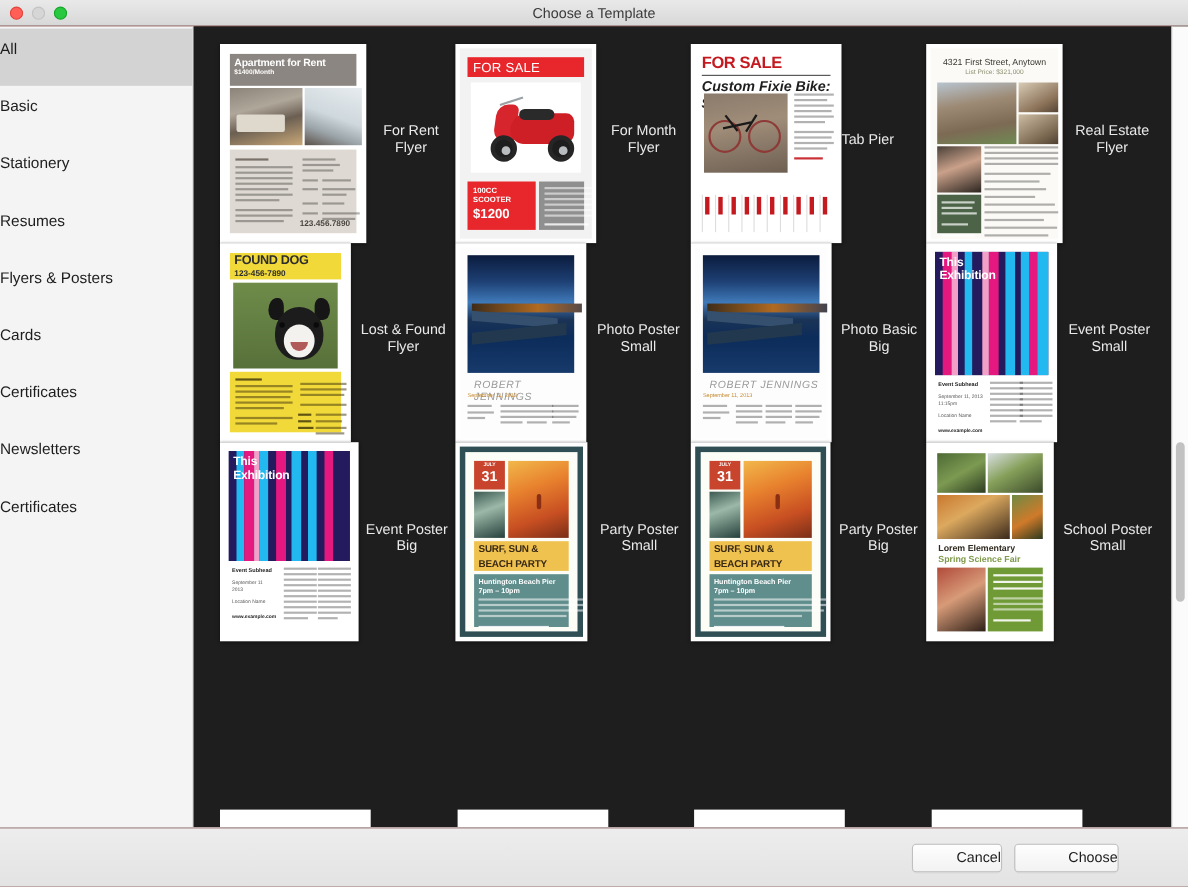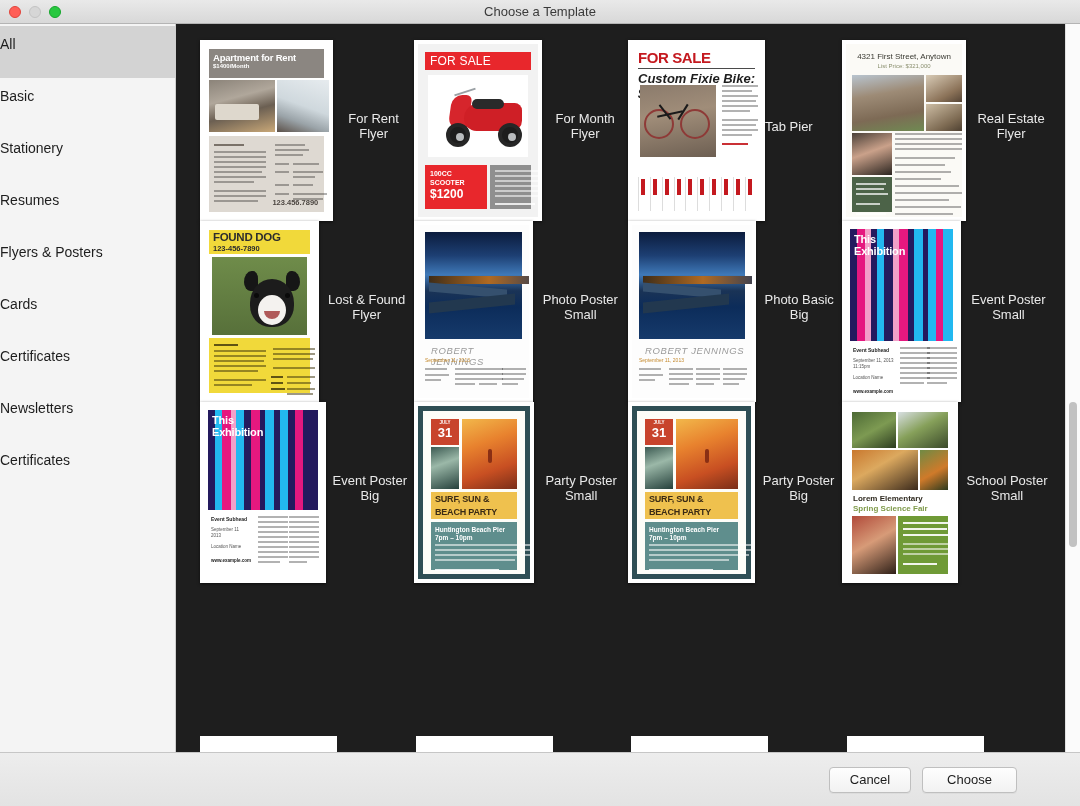--- a/index.html
+++ b/index.html
@@ -218,21 +218,21 @@
   
   .bottombar {
     position:absolute; left:0; bottom:0; width:1080px; height:54px;
     background: linear-gradient(to bottom,#ededed 0%,#e3e3e3 100%);
     border-top:1px solid #c6c6c6;
   }
   .btn {
     position:absolute; top:14px; height:26px; border-radius:4px;
     background: linear-gradient(to bottom,#fefefe,#f2f2f2);
     border:1px solid #bfbfbf; font-size:13px; color:#1c1c1c;
-    line-height:24px; text-align:center; cursor:default;
+    line-height:24px; text-align:right; cursor:default;
     box-shadow: 0 1px 0 rgba(0,0,0,.04);
   }
   .btn.cancel { right:169px; width:82px; }
   .btn.choose { right:63px; width:95px; }
 </style>
 </head>
 <body>
 
 <div class="window">
 

